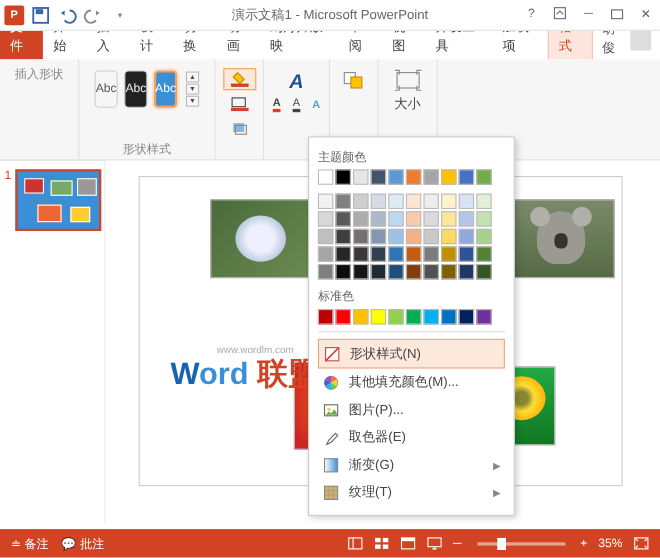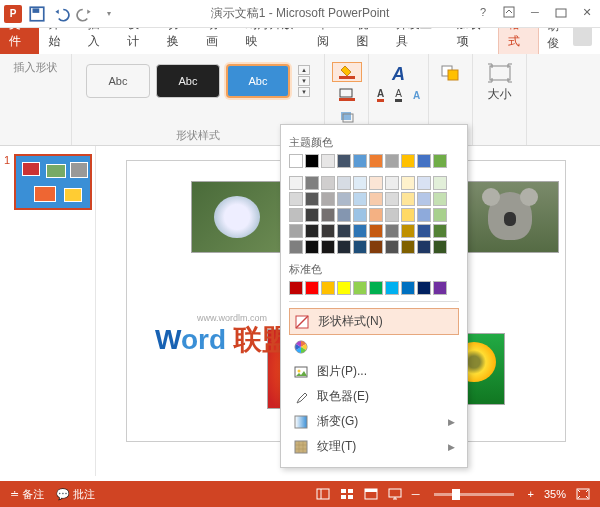--- a/index.html
+++ b/index.html
@@ -18,21 +18,21 @@
   .tab.file { background:#d04423; color:#fff;}
   .tab.context { color:#d04423; background:#fce5dd; border:1px solid #f0c2b2; border-bottom:none;}
   .user { margin-left:auto; padding:2px 8px; display:flex; align-items:center; gap:4px; color:#555;}
   .avatar { width:22px; height:22px; background:#ddd; border-radius:2px;}
 
   .ribbon { height:92px; background:#f6f6f6; border-bottom:1px solid #d8d8d8; display:flex; position:relative;}
   .rgroup { border-right:1px solid #e2e2e2; padding:4px 8px 2px 8px; display:flex; flex-direction:column; align-items:center; justify-content:space-between;}
   .rgroup .label { font-size:11px; color:#888; margin-top:2px;}
   .bigbtn { display:flex; flex-direction:column; align-items:center; gap:2px; padding:4px 6px;}
   .shape-gallery { display:flex; gap:6px; align-items:center; padding:6px;}
-  .shape-sample { width:64px; height:34px; border:1px solid #ccc; border-radius:4px; display:flex; align-items:center; justify-content:center; font-size:11px; color:#555;}
+  .shape-sample { width:21px; height:34px; border:1px solid #ccc; border-radius:4px; display:flex; align-items:center; justify-content:center; font-size:11px; color:#555;}
   .shape-sample.dark { background:#222; color:#eee;}
   .shape-sample.sel { background:#3a8fd6; color:#fff; border:2px solid #f2a05a; box-shadow:0 0 0 2px #fde0c7;}
   .tiny-btns { display:flex; flex-direction:column; gap:2px; align-items:center; padding:4px;}
   .tiny { width:30px; height:20px; border:1px solid transparent; display:flex; align-items:center; justify-content:center;}
   .size-group { display:flex; flex-direction:column; align-items:center; gap:2px; padding:4px;}
 
   .dropdown { position:absolute; left:280px; top:70px; width:188px; background:#fff; border:1px solid #c8c8c8; box-shadow:2px 2px 6px rgba(0,0,0,.2); padding:6px 8px 8px 8px; z-index:50;}
   .dd-section { font-size:11px; color:#666; margin:4px 0 4px 0;}
   .swatch-grid { display:flex; flex-wrap:wrap; gap:2px;}
   .sw { width:14px; height:14px; border:1px solid #bbb;}
@@ -298,20 +298,21 @@
           <svg width="14" height="14">
             <circle cx="7" cy="7" r="6" fill="none" stroke="#888"></circle>
             <path d="M7 1a6 6 0 0 1 5 3l-5 3z" fill="#e74"></path>
             <path d="M12 4a6 6 0 0 1 0 6l-5-3z" fill="#fc3"></path>
             <path d="M12 10a6 6 0 0 1-5 3l0-6z" fill="#6c4"></path>
             <path d="M7 13a6 6 0 0 1-5-3l5-3z" fill="#3af"></path>
             <path d="M2 10a6 6 0 0 1 0-6l5 3z" fill="#36c"></path>
             <path d="M2 4a6 6 0 0 1 5-3l0 6z" fill="#a4c"></path>
           </svg>
         </div>
+      <span>其他填充颜色(M)...</span>
     </div>
     <div class="dd-item">
       <div class="dd-icon">
           <svg width="14" height="14">
             <rect x="1" y="2" width="12" height="10" fill="none" stroke="#666"></rect>
             <circle cx="5" cy="6" r="1.5" fill="#fc3"></circle>
             <path d="M2 11l3-3 2 2 3-4 3 5z" fill="#6a4"></path>
           </svg>
         </div>
       <span>图片(P)...</span>

